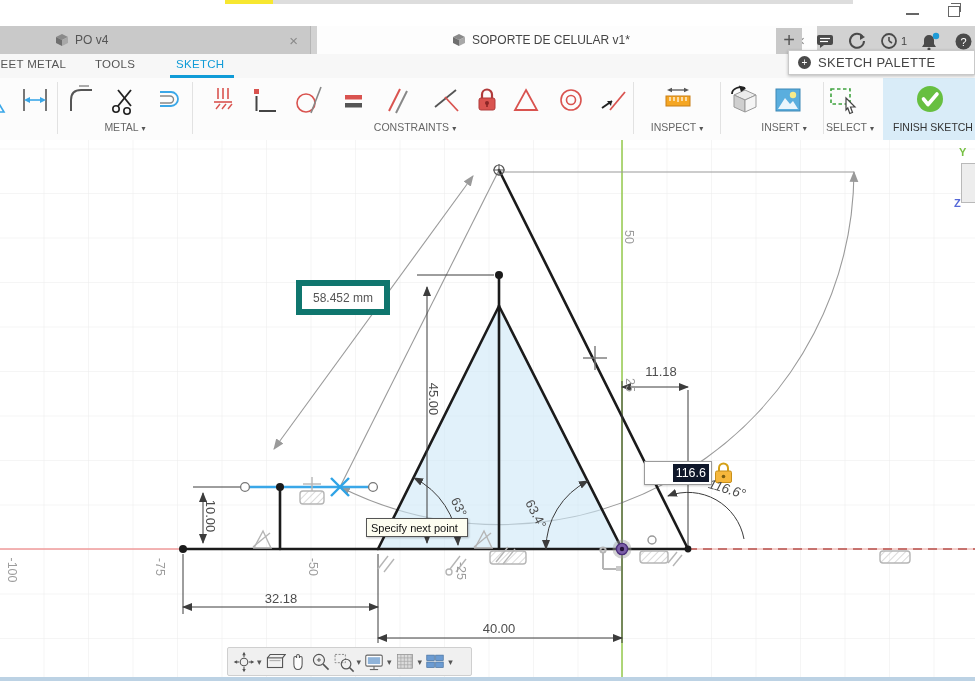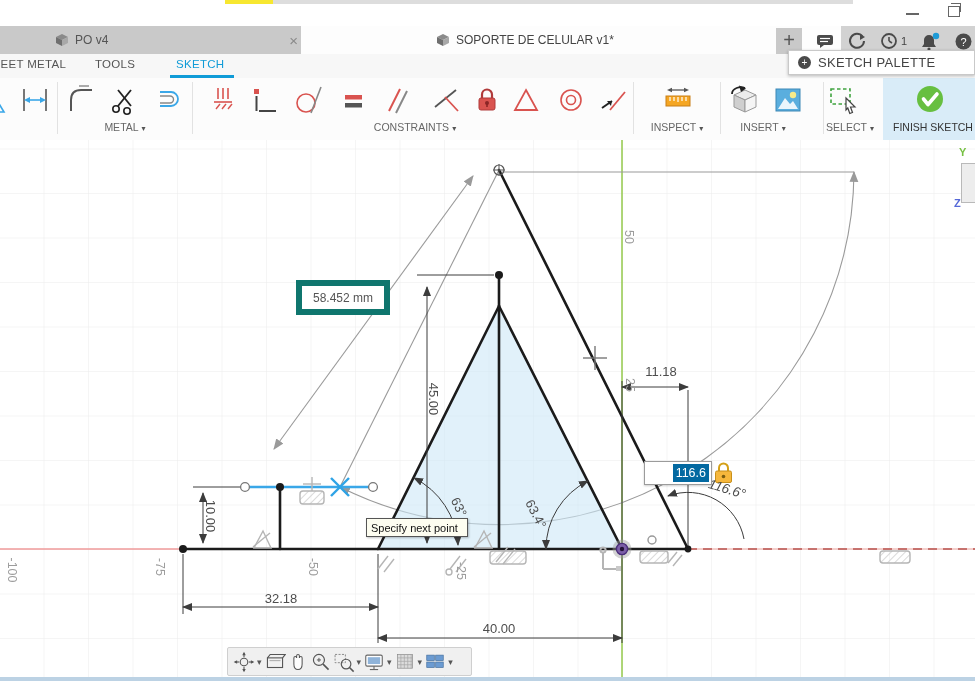--- a/index.html
+++ b/index.html
@@ -7,21 +7,21 @@
   
   .strip{position:absolute;top:0;left:0;height:4px}
   
   .win-min{position:absolute;top:13px;left:906px;width:13px;height:2px;background:#666}
   .win-restore{position:absolute;top:6px;left:948px;width:10px;height:9px;border:1.5px solid #666;background:#fff}
   .win-restore:before{content:"";position:absolute;left:2px;top:-4px;width:9px;height:8px;border:1.5px solid #666;border-bottom:none;border-left:none}
   
   .tabbar{position:absolute;top:26px;left:0;width:975px;height:28px;background:#d2d2d2;border-bottom:1px solid #bdbdbd}
   .doc-tab{position:absolute;top:26px;height:28px;display:flex;align-items:center;font-size:12px;color:#555}
   .tab1{left:0;width:310px;background:#c9c9c9;border-right:1px solid #b5b5b5}
-  .tab2{left:301px;width:540px;background:#fdfdfd;color:#444}
+  .tab2{left:317px;width:500px;background:#fdfdfd;color:#444}
   .tab-close{margin-left:auto;margin-right:12px;color:#8a8a8a;font-size:15px;cursor:default}
   .plusbtn{position:absolute;top:28px;left:776px;width:26px;height:26px;background:#c9c9c9;
     color:#555;font-size:20px;text-align:center;line-height:24px}
   .topicons{position:absolute;top:28px;left:806px;width:169px;height:26px;display:flex;align-items:center;gap:14px;padding-left:10px}
   .badge1{font-size:11px;color:#444;margin-left:-11px}
   
   .ribrow{position:absolute;top:54px;left:0;width:975px;height:24px;background:#f7f7f7}
   .ribtab{position:absolute;top:58px;font-size:11.5px;color:#555;letter-spacing:.3px;white-space:nowrap}
   .ribtab.active{color:#0f9bd7;font-weight:normal}
   .sketch-underline{position:absolute;top:75px;left:170px;width:64px;height:3px;background:#0f9bd7}
@@ -40,21 +40,21 @@
   .grp .caret{font-size:8px;color:#555;margin-left:3px}
   
   .canvas{position:absolute;top:140px;left:0;width:975px;height:541px;background:#fff}
   svg.cv{position:absolute;top:140px;left:0}
   .lbl{position:absolute;transform:translate(-50%,-50%);color:#4d4d4d;font-size:13px;white-space:nowrap;z-index:3}
   .axlbl{color:#9c9c9c;font-size:12.5px;z-index:2}
   .lenbox{position:absolute;left:296px;top:280px;width:82px;height:23px;background:#fff;border:6px solid #0f766e;
     display:flex;align-items:center;justify-content:center;font-size:12px;color:#555;z-index:4}
   .angleinput{position:absolute;left:644px;top:461px;width:68px;height:24px;background:#fff;border:1px solid #9b9b9b;
     box-shadow:0 1px 2px rgba(0,0,0,.2);display:flex;align-items:center;justify-content:flex-end;box-sizing:border-box;z-index:4}
-  .angleinput .sel{background:#0369a1;color:#fff;font-size:12.5px;padding:2px 3px;margin-right:2px}
+  .angleinput .sel{background:#0f172a;color:#fff;font-size:12.5px;padding:2px 3px;margin-right:2px}
   .tooltip{position:absolute;left:366px;top:518px;width:102px;height:19px;background:#fdfdf0;border:1px solid #555;
     font-size:11px;color:#111;display:flex;align-items:center;padding-left:4px;box-sizing:border-box;z-index:5;box-shadow:1px 1px 2px rgba(0,0,0,.25)}
   
   .vcbox{position:absolute;left:961px;top:163px;width:14px;height:38px;background:#ededed;border:1px solid #b9b9b9;z-index:2}
   .vcY{position:absolute;left:959px;top:146px;color:#76c043;font-size:11px;font-weight:bold;z-index:2}
   .vcZ{position:absolute;left:954px;top:197px;color:#5568d8;font-size:11px;font-weight:bold;z-index:2}
   
   .navbar{position:absolute;left:227px;top:647px;width:245px;height:29px;background:#f0f0f0;border:1px solid #cfcfcf;
     border-radius:2px;display:flex;align-items:center;gap:1px;padding:0 5px;box-sizing:border-box;z-index:6}
   .navbar .caret{font-size:9px;color:#555;margin:0 1px}
@@ -235,21 +235,21 @@
   <polygon points="19,14 28,23 23.5,23 25.5,28.5 22.8,29.5 20.8,24 19,26" fill="#fff" stroke="#444" stroke-width="1.2"></polygon>
 </svg>
 <svg class="ric" style="left:914px">
   <circle cx="16" cy="15" r="13" fill="#67bf40"></circle>
   <path d="M9.5,15 l4.5,5.5 l9,-10.5" fill="none" stroke="#fff" stroke-width="3.6" stroke-linecap="round" stroke-linejoin="round"></path>
 </svg>
 
 <div class="grp" style="left:125px"><span>METAL</span><span class="caret">▾</span></div>
 <div class="grp" style="left:415px"><span>CONSTRAINTS</span><span class="caret">▾</span></div>
 <div class="grp" style="left:677px"><span>INSPECT</span><span class="caret">▾</span></div>
-<div class="grp" style="left:763px"><span>INSERT</span><span class="caret">▾</span></div>
+<div class="grp" style="left:784px"><span>INSERT</span><span class="caret">▾</span></div>
 <div class="grp" style="left:850px"><span>SELECT</span><span class="caret">▾</span></div>
 <div class="grp" style="left:933px;color:#333"><span>FINISH SKETCH</span></div>
 
 <div class="canvas"></div>
 
 <svg class="cv" width="975" height="541" viewBox="0 140 975 541">
   <defs>
     <pattern id="grid" width="44.5" height="44.5" patternUnits="userSpaceOnUse" x="43.5" y="15">
       <path d="M0,0 H44.5 M0,0 V44.5" stroke="#ebebeb" stroke-width="1" fill="none"></path>
     </pattern>

